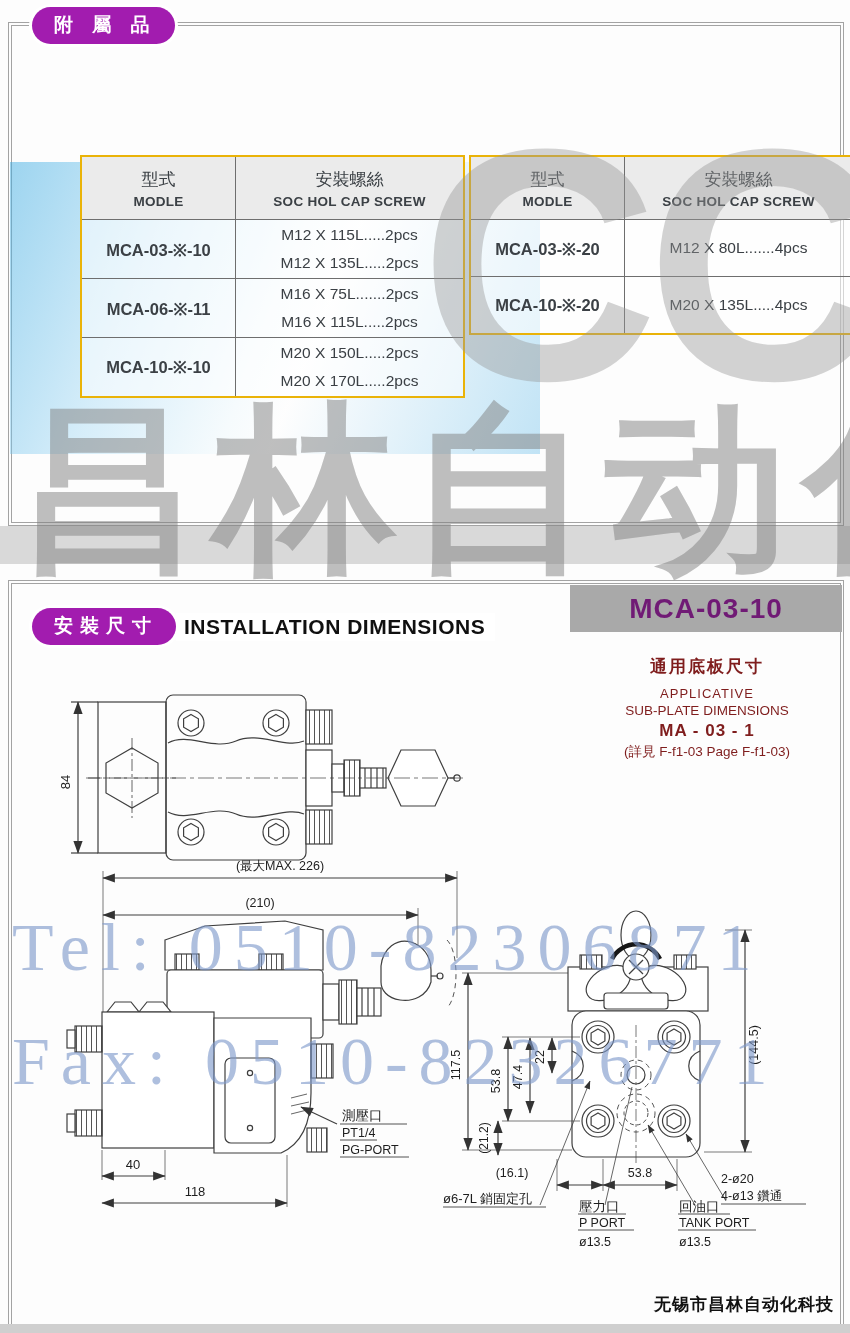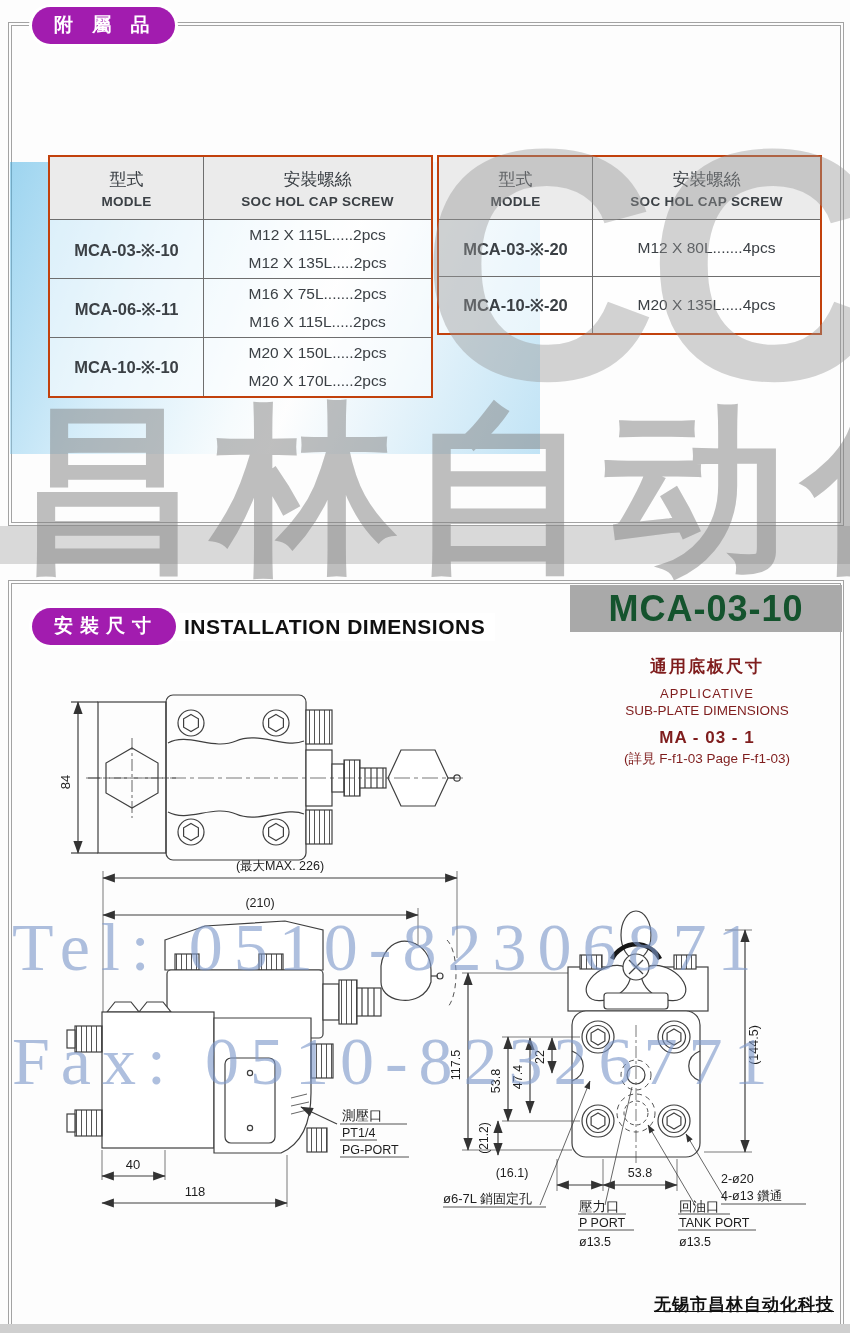--- a/index.html
+++ b/index.html
@@ -19,21 +19,21 @@
     letter-spacing:7px;padding:5px 18px 6px 22px;border-radius:19px;
     box-shadow:0 0 0 3px #fff;white-space:nowrap;
   }
   .sec-title{
     font-weight:bold;font-size:21px;color:#101010;background:#fff;
     padding:2px 10px 2px 8px;letter-spacing:0.5px;white-space:nowrap;
   }
   
   .spec-table{
     position:absolute;border-collapse:collapse;background:rgba(255,255,255,0.55);
-    border:2px solid #c2410c;table-layout:fixed;z-index:3;color:#3b4045;
+    border:2px solid #eab308;table-layout:fixed;z-index:3;color:#3b4045;margin-left:32px;
   }
   .spec-table td,.spec-table th{border:1px solid #6e6e6e;padding:0;vertical-align:middle;}
   .spec-table th{background:#ebebeb;height:62px;font-weight:normal;}
   .th-zh{font-size:17px;color:#3b4045;}
   .th-en{font-size:13.5px;font-weight:bold;margin-top:3px;letter-spacing:0.3px;}
   .model-cell{font-weight:bold;font-size:16.5px;text-align:center;}
   .screw-line{font-size:15.5px;text-align:center;line-height:28px;}
   .screw-single{font-size:15.5px;text-align:center;}
   .col-model{width:153px;}
   
@@ -49,38 +49,38 @@
   #logo-swoosh{
     position:absolute;left:10px;top:162px;width:530px;height:292px;z-index:1;
     background:linear-gradient(112deg,
       rgba(62,172,226,0.50) 0%,rgba(160,216,245,0.42) 28%,
       rgba(235,248,253,0.40) 50%,rgba(255,255,255,0.35) 58%,
       rgba(120,196,236,0.45) 100%);
   }
   
   #model-label{
     position:absolute;left:570px;top:585px;width:272px;height:47px;z-index:4;
-    background:#a9a9a9;color:#14532d;font-weight:bold;font-size:36px;
+    background:#a9a9a9;color:#701a75;font-weight:bold;font-size:28px;
     display:flex;align-items:center;justify-content:center;letter-spacing:1px;
   }
   #subplate{
     position:absolute;left:578px;top:655px;width:258px;z-index:4;
     text-align:center;color:#7f1d1d;
   }
   #subplate .l1{font-size:17px;font-weight:bold;letter-spacing:2px;}
   #subplate .l2{font-size:13px;margin-top:8px;letter-spacing:1px;}
   #subplate .l3{font-size:13.5px;margin-top:2px;}
-  #subplate .l4{font-size:17px;font-weight:bold;margin-top:10px;letter-spacing:1px;}
+  #subplate .l4{font-size:17px;font-weight:bold;margin-top:3px;letter-spacing:1px;}
   #subplate .l5{font-size:13.5px;margin-top:2px;}
   .drawing{position:absolute;z-index:4;}
   svg text{font-family:"Liberation Sans",sans-serif;fill:#1e1e1e;stroke:none;}
   
   #footer-company{
     position:absolute;right:16px;top:1293px;font-size:17px;font-weight:bold;
-    color:#111;z-index:7;letter-spacing:1px;text-decoration:underline;
+    color:#111;z-index:7;letter-spacing:1px;
   }
 </style>
 </head>
 <body>
 
 <div class="sec-box" id="box1"></div>
 
 <div class="sec-header" style="left:32px;top:7px;">
   <span class="badge">附 屬 品</span>
 </div>

